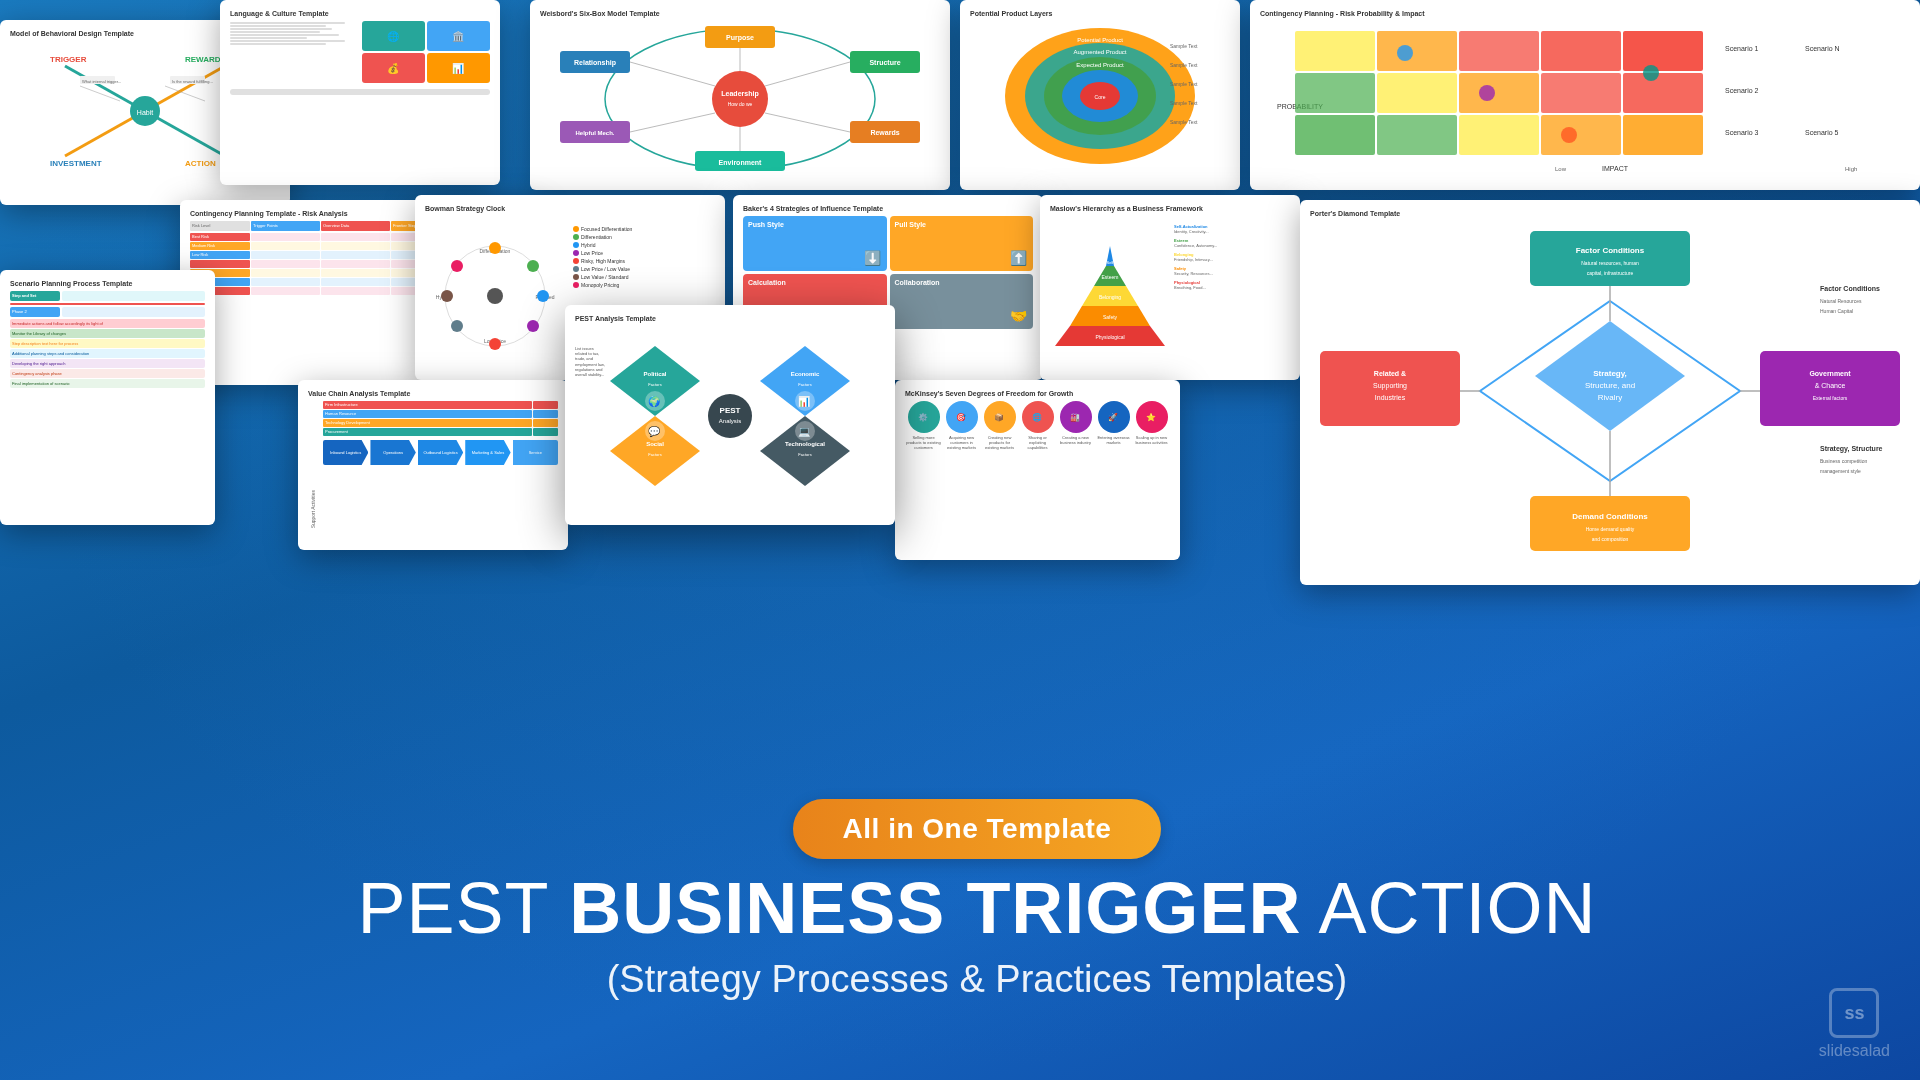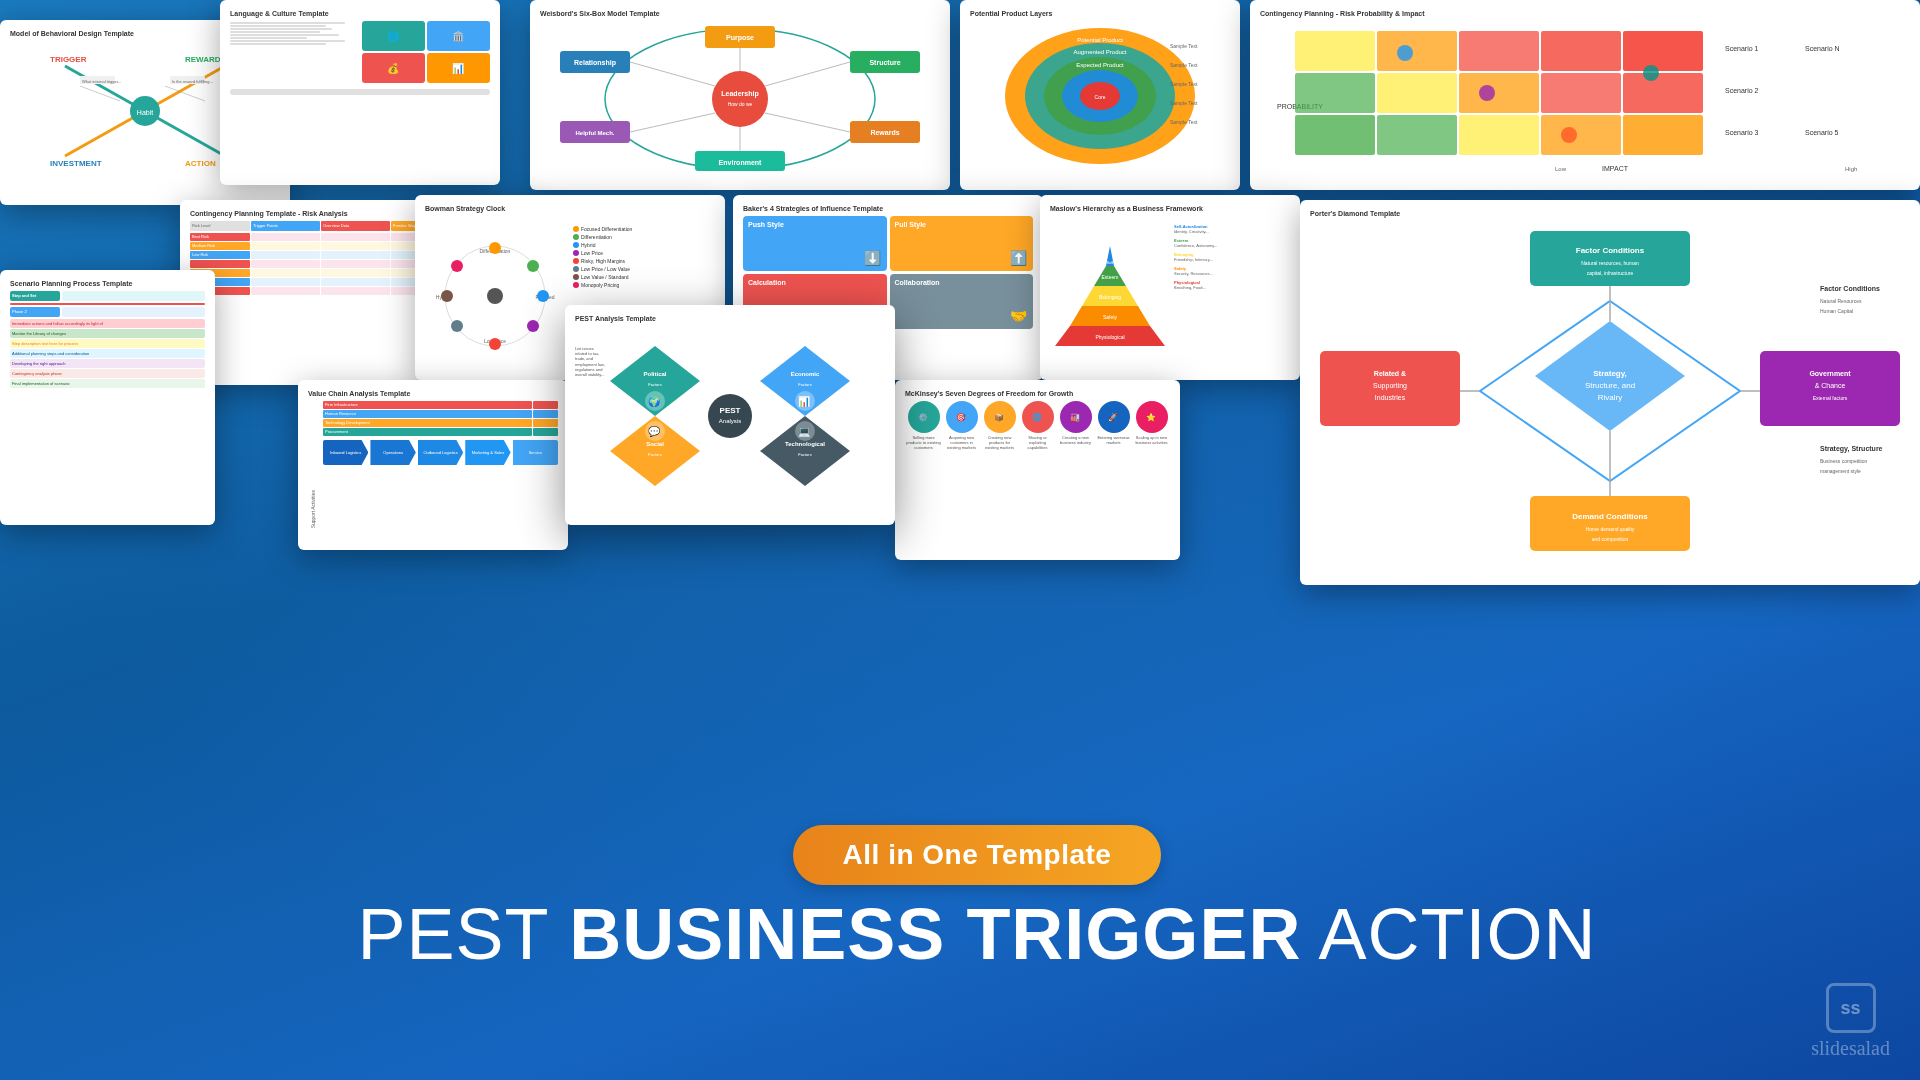--- a/index.html
+++ b/index.html
@@ -101,23 +101,22 @@
       display: flex;
       align-items: center;
       justify-content: center;
       font-size: 18px;
       font-weight: bold;
       color: rgba(255,255,255,0.8);
       margin-bottom: 4px;
     }
 
     .watermark-text {
-      font-size: 20px;
+      font-size: 16px;
       color: rgba(255,255,255,0.7);
-      font-family: Liberation Serif, serif;
     }
 
     
     .card-title {
       font-size: 7px;
       font-weight: bold;
       color: #333;
       margin-bottom: 4px;
     }
 
@@ -706,18 +705,19 @@
       </svg>
     </div>
   </div>
 </div>
 
 <div class="bottom-section">
   <div class="all-in-one-badge">All in One Template</div>
   <div class="main-title">
     <span>PEST </span><strong>BUSINESS TRIGGER</strong><span> ACTION</span>
   </div>
+  <div class="subtitle">(Strategy Processes &amp; Practices Templates)</div>
 </div>
 
 <div class="watermark">
   <div class="watermark-logo">ss</div>
   <div class="watermark-text">slidesalad</div>
 </div>
 
 </body></html>

